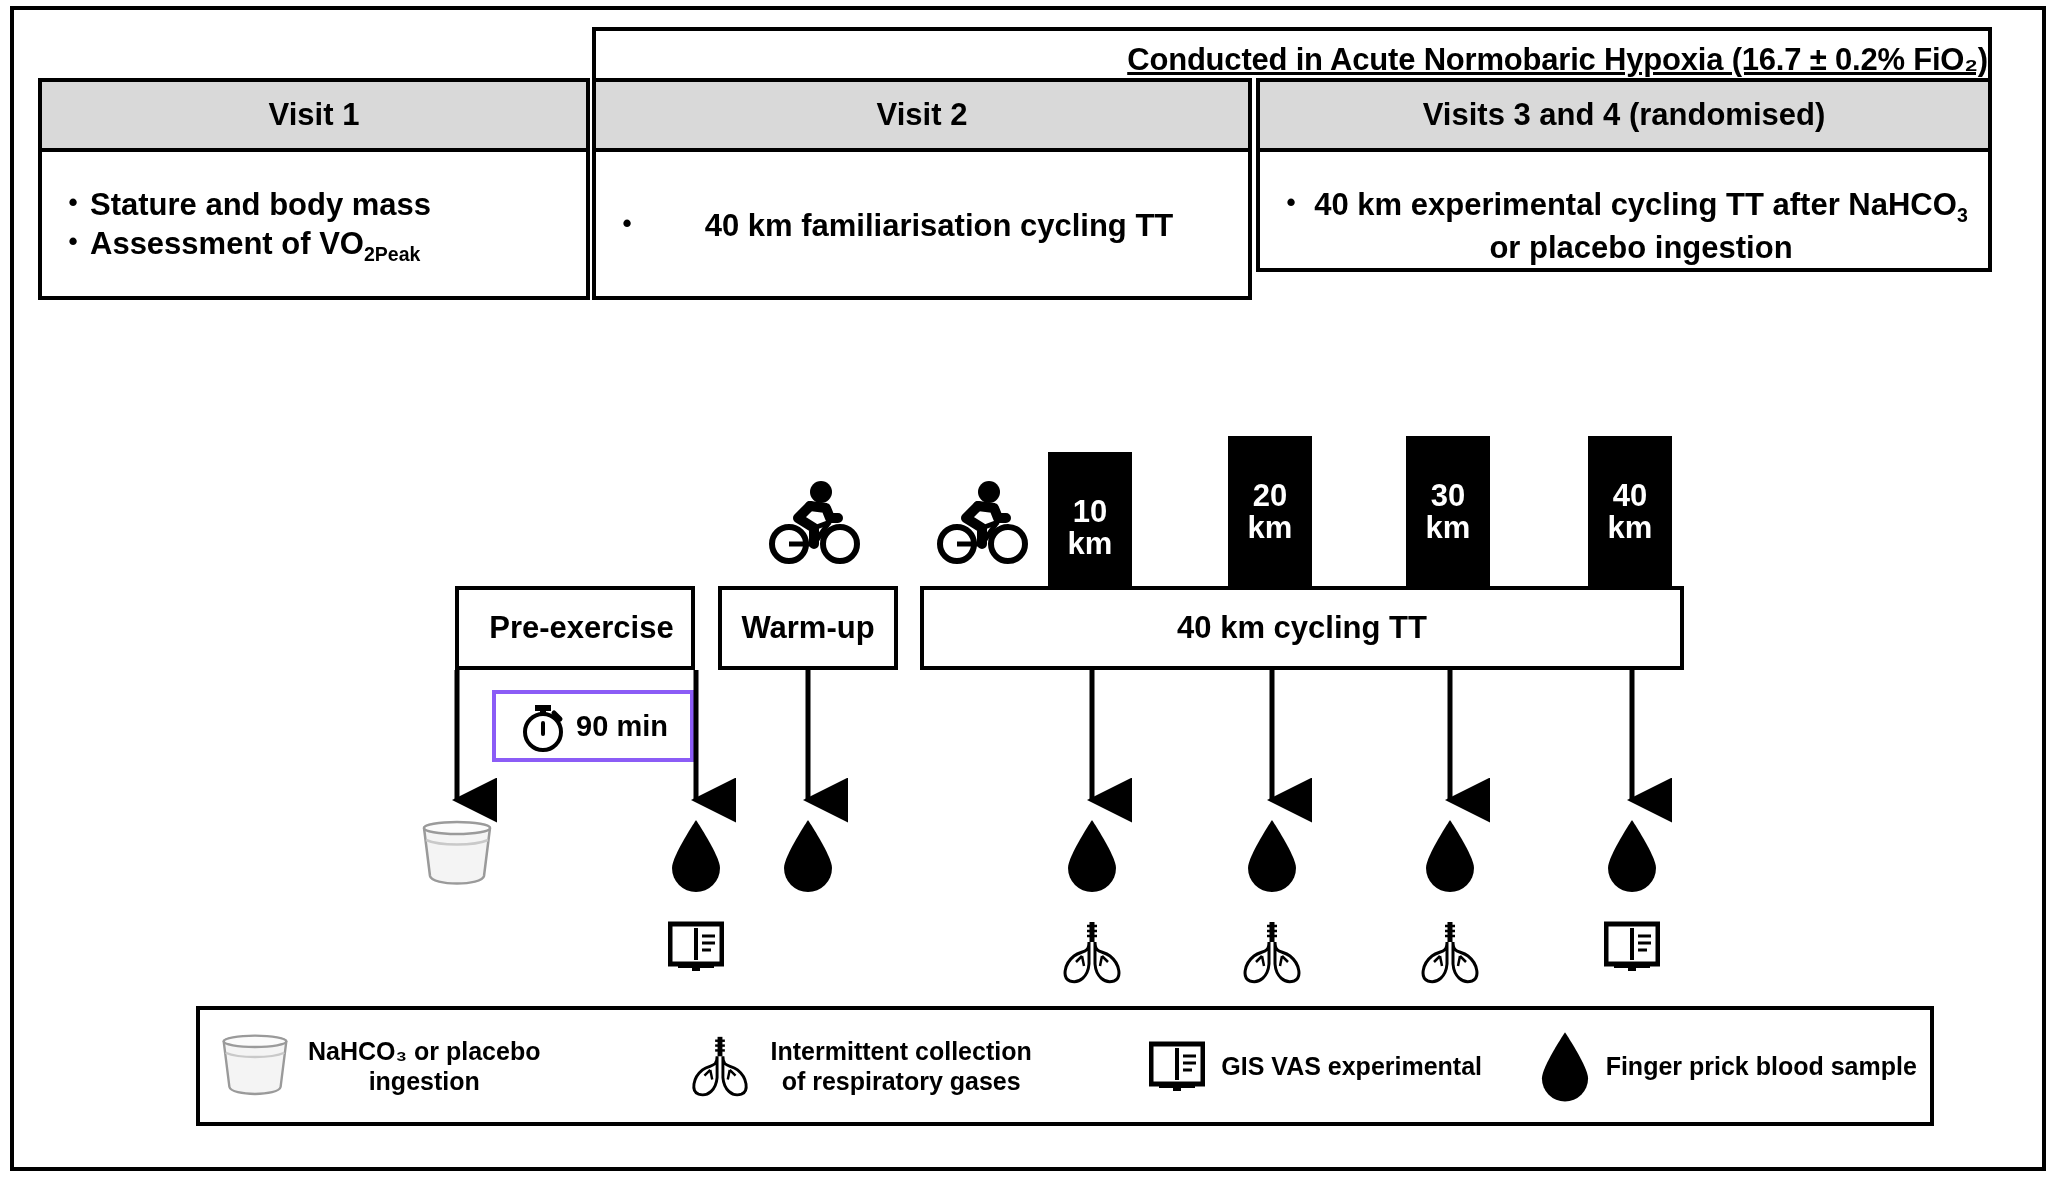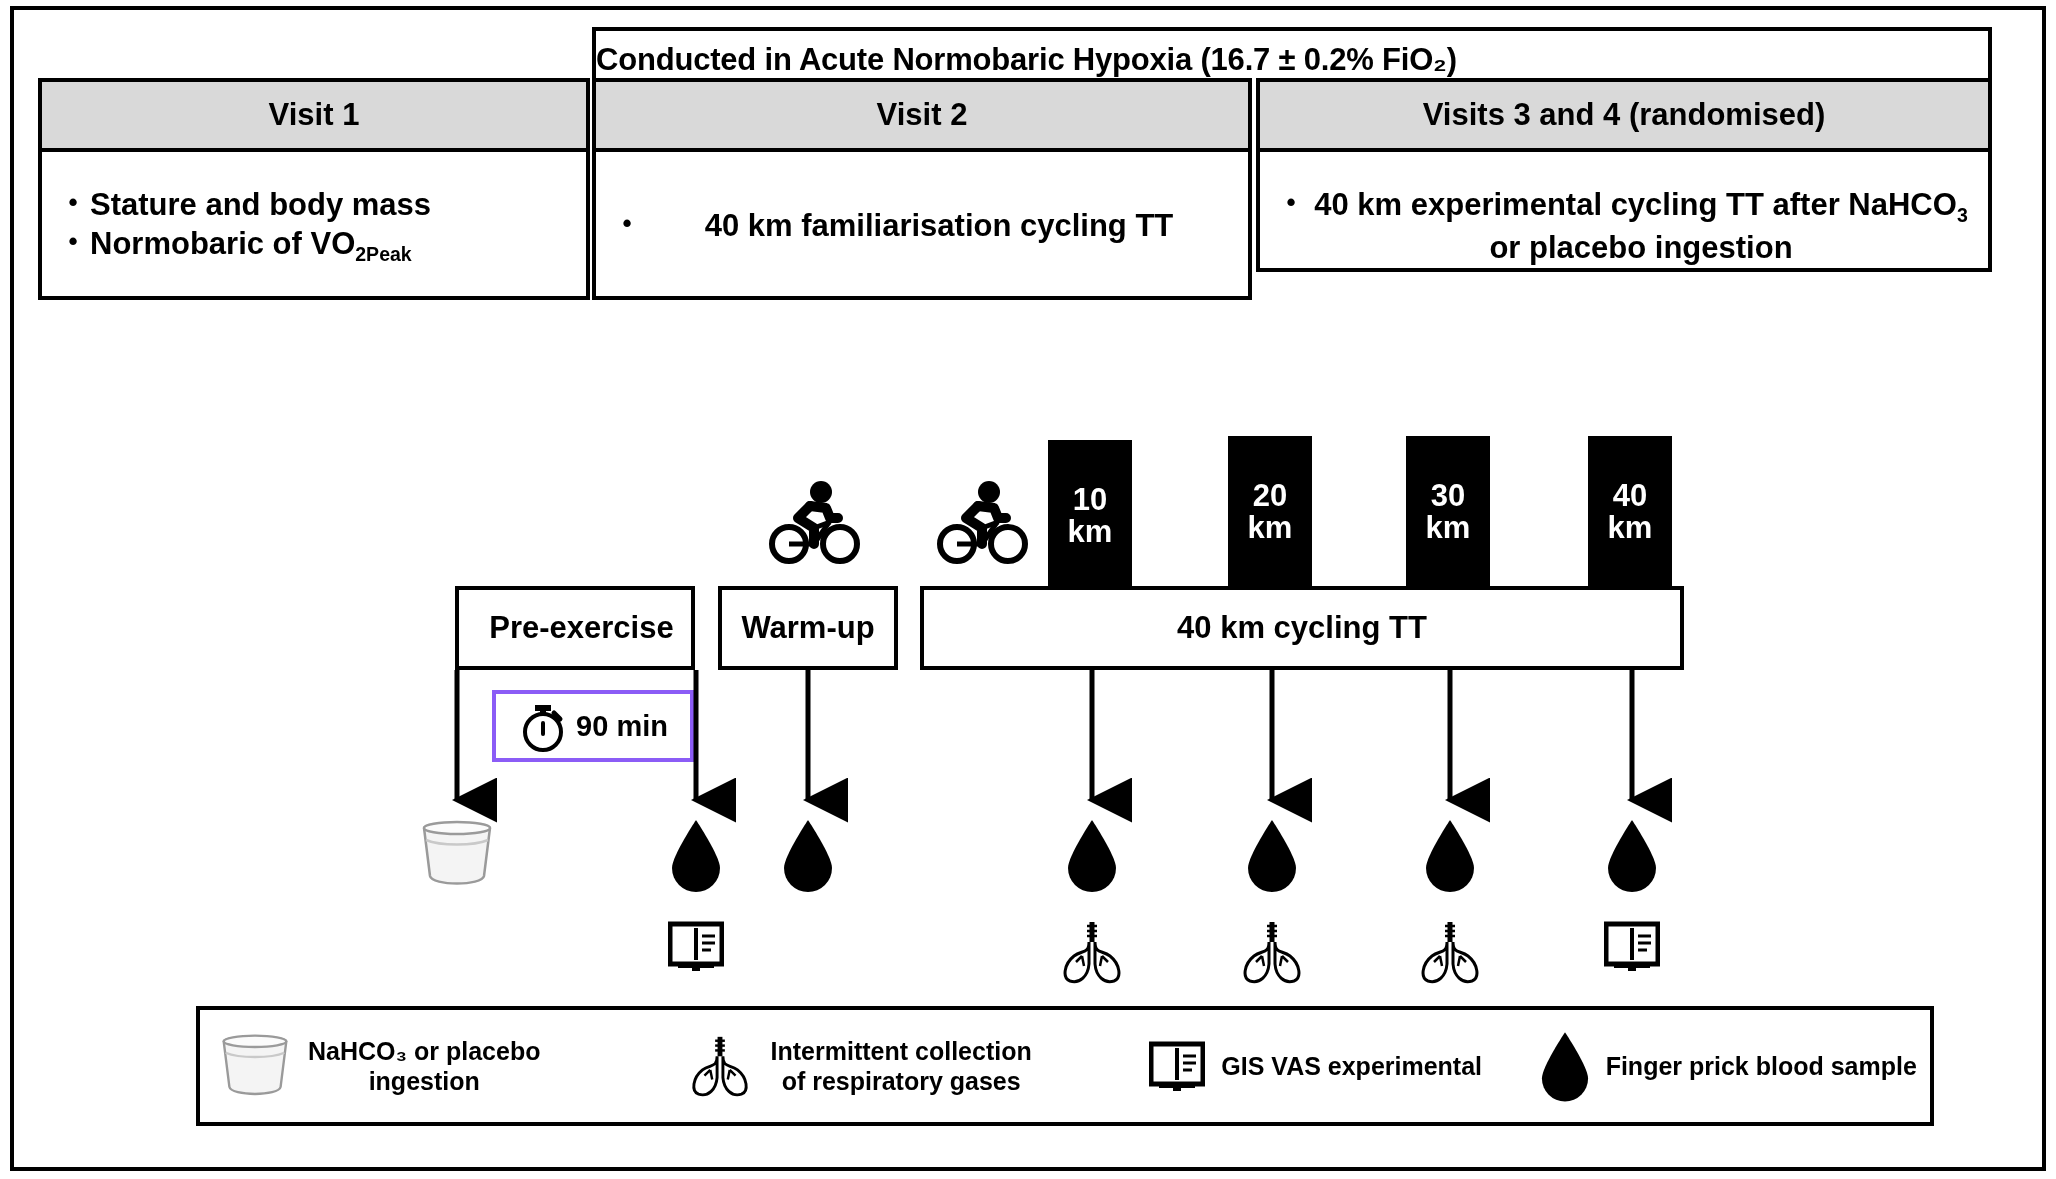--- a/index.html
+++ b/index.html
@@ -38,21 +38,22 @@
     left: 592px;
     top: 27px;
     width: 1400px;
     height: 62px;
     border: 4px solid #000;
     border-bottom: none;
     box-sizing: border-box;
     background: #fff;
     display: flex;
     align-items: center;
-    justify-content: flex-start;
+    justify-content: flex-end;
+    text-decoration: underline;
   }
   .hypoxia-band .txt {
     font-size: 31px;
     font-weight: bold;
     color: #000;
     letter-spacing: -0.2px;
     white-space: nowrap;
   }
 
   .visit-col {
@@ -154,21 +155,21 @@
     flex-direction: column;
     align-items: center;
     justify-content: center;
     line-height: 1.02;
   }
   .km-box .num, .km-box .unit {
     color: #fff;
     font-size: 31px;
     font-weight: bold;
   }
-  #km10 { left: 1048px; top: 440px; }
+  #km10 { left: 1048px; top: 452px; }
   #km20 { left: 1228px; top: 436px; }
   #km30 { left: 1406px; top: 436px; }
   #km40 { left: 1588px; top: 436px; }
 
   
   .cyclist { position: absolute; width: 96px; height: 86px; }
   #cyc1 { left: 764px; top: 478px; }
   #cyc2 { left: 932px; top: 478px; }
 
   
@@ -229,21 +230,21 @@
     <div class="visit-head">
       <span class="txt">Visit 1</span>
     </div>
     <div class="visit-body">
       <div class="bullet-row">
         <span class="bullet-dot">•</span>
         <span class="bullet-txt"><span>Stature and body mass</span></span>
       </div>
       <div class="bullet-row">
         <span class="bullet-dot">•</span>
-        <span class="bullet-txt"><span>Normobaric of VO</span><sub>2Peak</sub></span>
+        <span class="bullet-txt"><span>Assessment of VO</span><sub>2Peak</sub></span>
       </div>
     </div>
   </div>
 
   <div class="visit-col" id="visit2">
     <div class="visit-head">
       <span class="txt">Visit 2</span>
     </div>
     <div class="visit-body">
       <div class="bullet-row">

